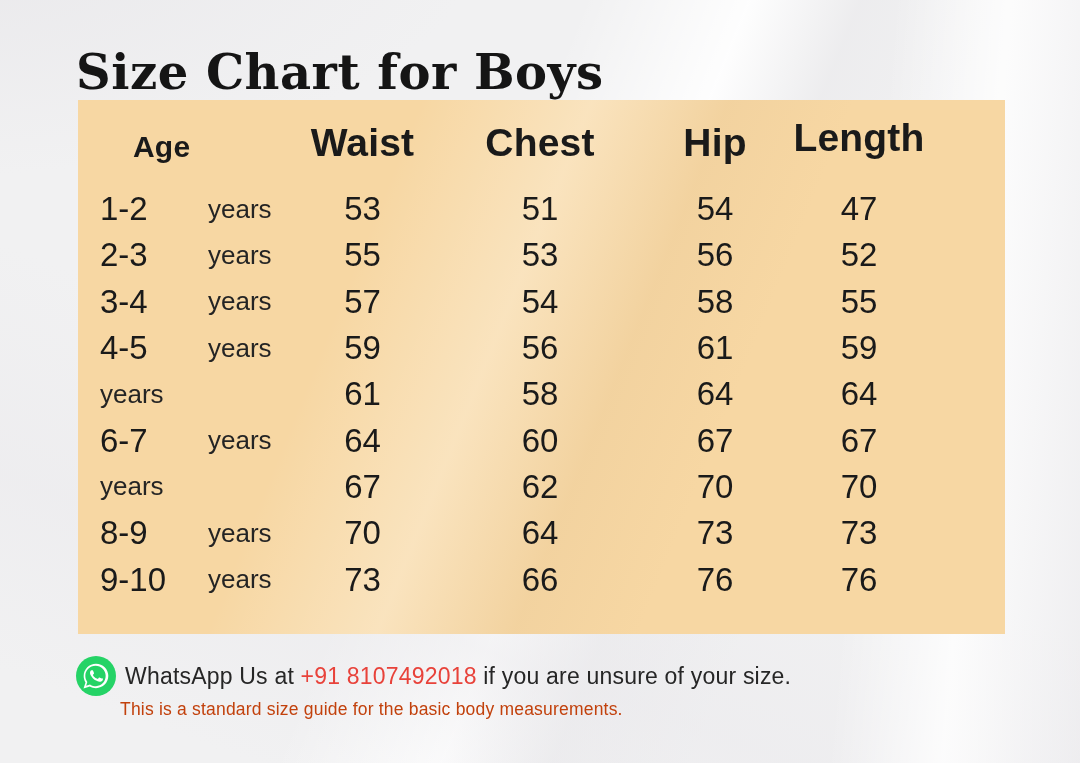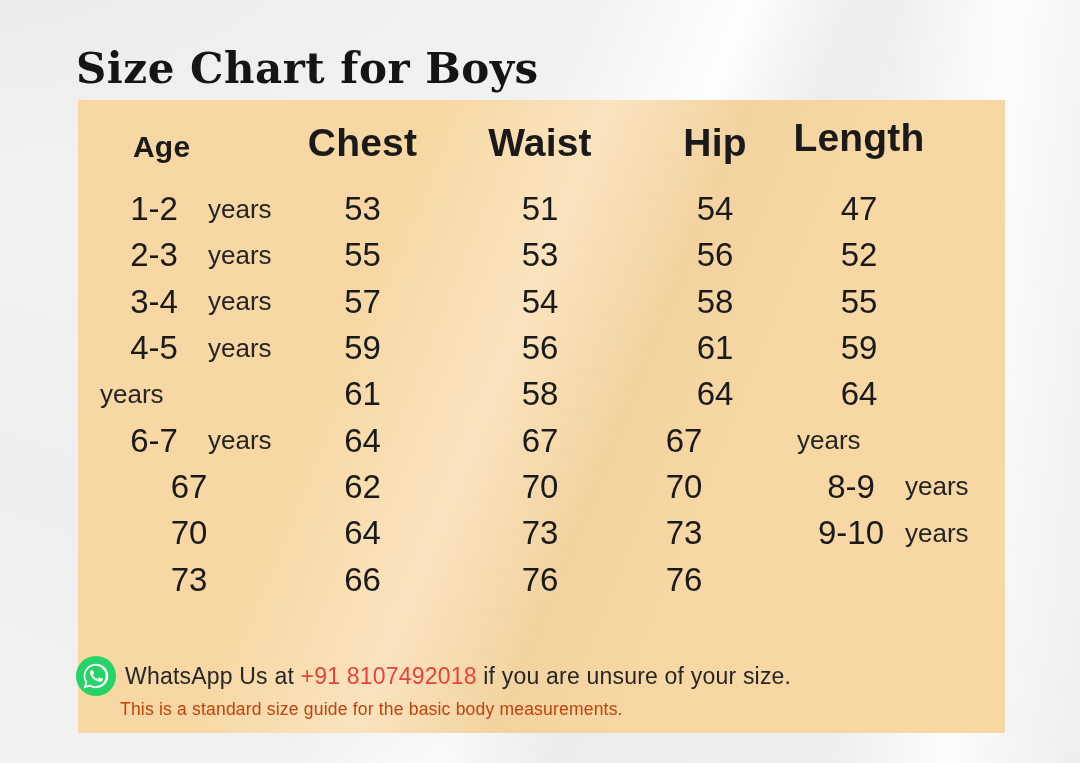--- a/index.html
+++ b/index.html
@@ -14,25 +14,25 @@
   
   .fold{position:absolute;inset:0;pointer-events:none;}
   .fold-a{background:linear-gradient(112deg, rgba(255,255,255,0) 42%, rgba(255,255,255,0.9) 54%, rgba(229,228,231,0.35) 62%, rgba(255,255,255,0) 72%);}
   .fold-b{background:radial-gradient(900px 420px at -5% -10%, rgba(232,231,234,0.9), rgba(232,231,234,0) 60%);}
   .fold-c{background:linear-gradient(200deg, rgba(255,255,255,0) 55%, rgba(235,234,237,0.55) 75%, rgba(255,255,255,0) 92%);}
   .fold-d{background:linear-gradient(95deg, rgba(255,255,255,0) 78%, rgba(255,255,255,0.8) 88%, rgba(236,235,238,0.5) 100%);}
 
   .page-title{
     position:absolute;left:76px;top:44px;margin:0;
     font-family:"DejaVu Serif", serif;
-    font-size:42px;font-weight:700;color:#151515;letter-spacing:0.5px;
+    font-size:48px;font-weight:700;color:#151515;letter-spacing:0.5px;
   }
 
   .panel{
-    position:absolute;left:78px;top:100px;width:927px;height:633px;
+    position:absolute;left:78px;top:100px;width:927px;height:534px;
     background:#f7d7a3;
   }
   .panel::after{
     content:'';position:absolute;inset:0;pointer-events:none;
     background:linear-gradient(112deg, rgba(255,255,255,0) 30%, rgba(255,250,240,0.35) 45%, rgba(214,183,137,0.14) 57%, rgba(255,255,255,0) 68%);
   }
 
   .grid{
     position:relative;z-index:2;
     display:grid;
@@ -42,21 +42,21 @@
     color:#1a1a1a;
   }
   .cell{display:flex;align-items:center;justify-content:center;}
   .hcell{font-weight:700;font-size:39px;letter-spacing:0.2px;}
   .hcell.age{font-size:30px;justify-content:flex-start;padding-left:55px;padding-top:8px;}
   .col-length{padding-right:62px;}
   .hcell.col-length{transform:translateY(-5px);}
 
   .num{font-size:33px;font-weight:400;}
   .age-cell{justify-content:flex-start;padding-left:22px;}
-  .age-cell .range{display:inline-block;width:108px;text-align:center;font-size:33px;}
+  .age-cell .range{display:inline-block;width:108px;font-size:33px;}
   .age-cell .years{font-size:26px;color:#242424;}
 
   .units-note{
     position:absolute;left:78px;top:626px;
     font-size:17px;color:#1a1a1a;letter-spacing:0.2px;
   }
   .wa-row{
     position:absolute;left:76px;top:656px;
     display:flex;align-items:center;gap:9px;
   }
@@ -75,22 +75,22 @@
   <div class="fold fold-b"></div>
   <div class="fold fold-a"></div>
   <div class="fold fold-c"></div>
   <div class="fold fold-d"></div>
 
   <h1 class="page-title">Size Chart for Boys</h1>
 
   <div class="panel">
     <div class="grid" id="size-grid">
       <div class="cell hcell age col-age">Age</div>
+      <div class="cell hcell col-waist">Waist</div>
       <div class="cell hcell col-chest">Chest</div>
-      <div class="cell hcell col-waist">Waist</div>
       <div class="cell hcell col-hip">Hip</div>
       <div class="cell hcell col-length">Length</div>
 
     <div class="cell age-cell col-age">
           <span class="range">1-2</span>
           <span class="years">years</span>
         </div>
         <div class="cell num col-chest">53</div>
         <div class="cell num col-waist">51</div>
         <div class="cell num col-hip">54</div>
@@ -124,20 +124,21 @@
         </div>
         <div class="cell num col-chest">61</div>
         <div class="cell num col-waist">58</div>
         <div class="cell num col-hip">64</div>
         <div class="cell num col-length">64</div>
         <div class="cell age-cell col-age">
           <span class="range">6-7</span>
           <span class="years">years</span>
         </div>
         <div class="cell num col-chest">64</div>
+        <div class="cell num col-waist">60</div>
         <div class="cell num col-hip">67</div>
         <div class="cell num col-length">67</div>
         <div class="cell age-cell col-age">
           <span class="years">years</span>
         </div>
         <div class="cell num col-chest">67</div>
         <div class="cell num col-waist">62</div>
         <div class="cell num col-hip">70</div>
         <div class="cell num col-length">70</div>
         <div class="cell age-cell col-age">

